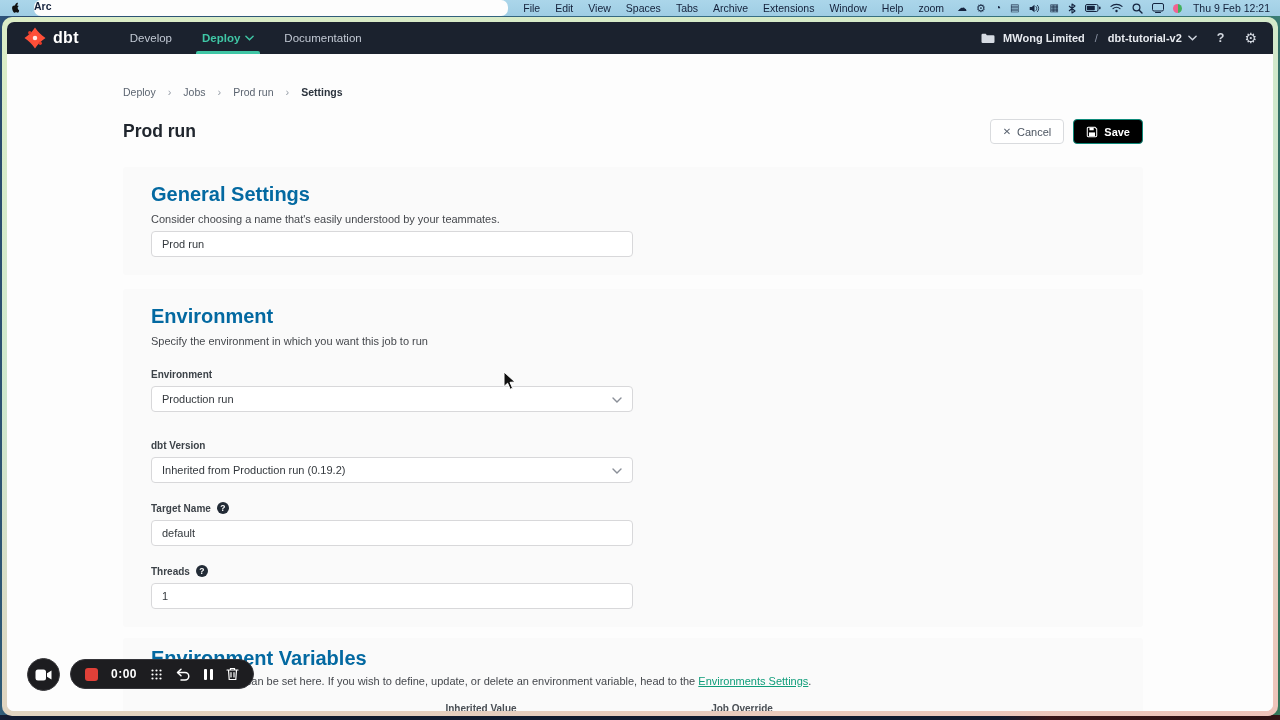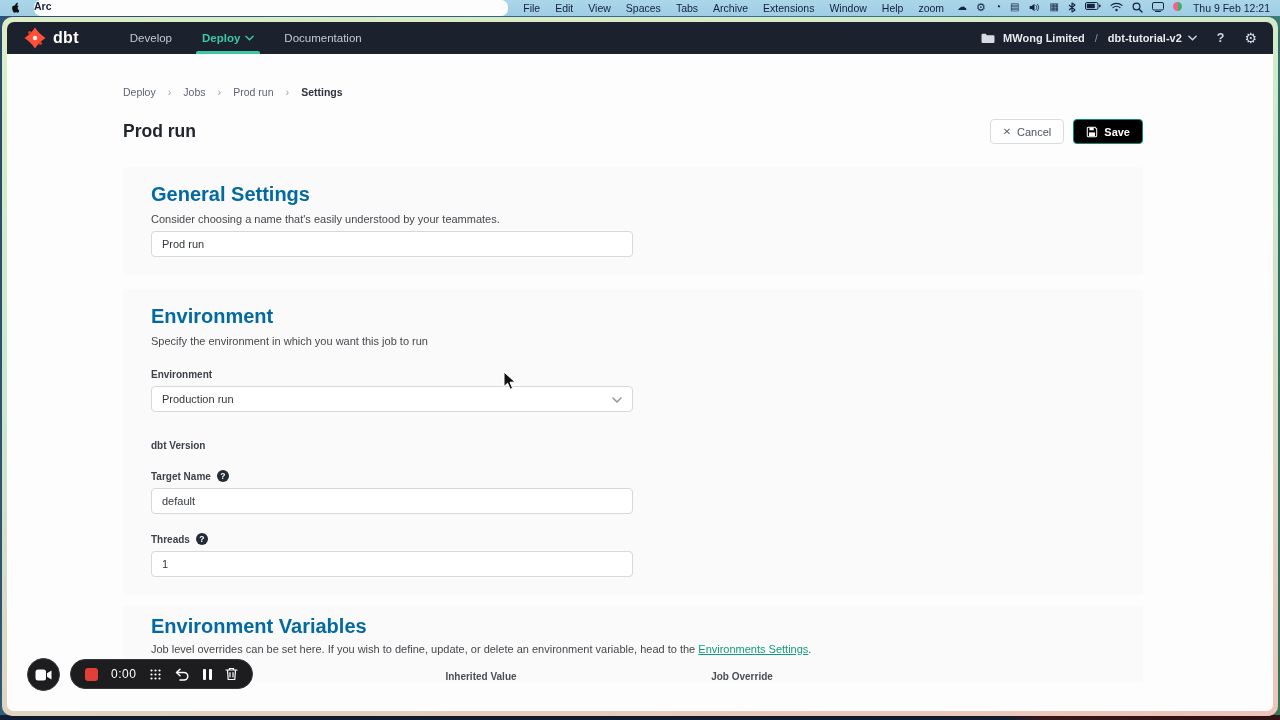--- a/index.html
+++ b/index.html
@@ -12,21 +12,21 @@
   .bottom-wall { position:absolute; left:0; bottom:0; width:100%; height:5px;
     background:linear-gradient(90deg,#15223c 0%,#15223c 78%,#4a1c20 82%,#3a1518 100%); }
 
   
   .menubar { position:absolute; top:0; left:0; width:100%; height:16px;
     background:linear-gradient(180deg,#abd6ea,#9fcde4); display:flex; align-items:center;
     padding:0 10px; font-size:10.5px; color:#13203a; z-index:50; }
   .menubar .mitem { margin-right:15px; white-space:nowrap; }
   .menubar .mitem.app { font-weight:bold; }
   .menubar .spacer { flex:1; }
-  .menubar .right { display:flex; align-items:flex-start; gap:9px; }
+  .menubar .right { display:flex; align-items:center; gap:9px; }
   .menubar .sicon { display:inline-flex; align-items:center; font-size:10px; line-height:1; color:#15243f; }
   .menubar svg { display:block; }
   .status-dot { width:9px; height:9px; border-radius:50%;
     background:linear-gradient(90deg,#f06292 50%,#43b05c 50%); }
 
   
   .window { position:absolute; left:2px; right:2px; top:17px; bottom:4px;
     border-radius:10px; padding:5px;
     background:linear-gradient(170deg,#dcedc6 0%,#cde7cd 42%,#ddd8c2 70%,#efc3ba 100%);
     box-shadow:0 4px 18px rgba(0,0,0,.35); }
@@ -92,21 +92,21 @@
   .ev-col-override { width:252px; text-align:center; }
 
   
   .rec-cam { position:absolute; left:27px; top:658px; width:33px; height:33px; border-radius:50%;
     background:#1d1d20; border:1px solid #38383c; display:flex; align-items:center;
     justify-content:center; z-index:60; cursor:pointer; }
   .rec-pill { position:absolute; left:70px; top:659px; height:30px; border-radius:16px;
     background:#1d1d20; border:1px solid #35353a; display:flex; align-items:center;
     padding:0 14px; gap:13px; z-index:60; }
   .rec-stop { width:13px; height:13px; border-radius:3px; background:#e04038; cursor:pointer; }
-  .rec-time { color:#fff; font-size:12px; font-weight:normal; letter-spacing:.5px;text-align:center; }
+  .rec-time { color:#fff; font-size:12px; font-weight:bold; letter-spacing:.5px;text-align:center; }
   .rec-ico { display:flex; align-items:center; justify-content:center; cursor:pointer; }
   .pause-bars { display:flex; gap:3px; }
   .pause-bars i { width:3px; height:11px; background:#fff; border-radius:1px; }
 
   .cursor { position:absolute; left:503px; top:371px; z-index:70; pointer-events:none; }
 </style>
 </head>
 <body>
 
 <div class="bottom-wall"></div>
@@ -262,20 +262,26 @@
 
           <div class="field-label">Environment</div>
           <div class="control">
             <span>Production run</span>
             <svg class="caret" width="10" height="6" viewBox="0 0 10 6">
                 <path d="M1 1l4 4 4-4" stroke="#8a8f98" stroke-width="1.4" fill="none" stroke-linecap="round"></path>
               </svg>
           </div>
 
           <div class="field-label" style="margin-top:28px">dbt Version</div>
+          <div class="control">
+            <span>Inherited from Production run (0.19.2)</span>
+            <svg class="caret" width="10" height="6" viewBox="0 0 10 6">
+                <path d="M1 1l4 4 4-4" stroke="#8a8f98" stroke-width="1.4" fill="none" stroke-linecap="round"></path>
+              </svg>
+          </div>
 
           <div class="field-label" style="margin-top:19px">
             <span>Target Name</span>
             <span class="help-dot">?</span>
           </div>
           <input class="control" value="default" style="">
 
           <div class="field-label" style="margin-top:19px">
             <span>Threads</span>
             <span class="help-dot">?</span>

